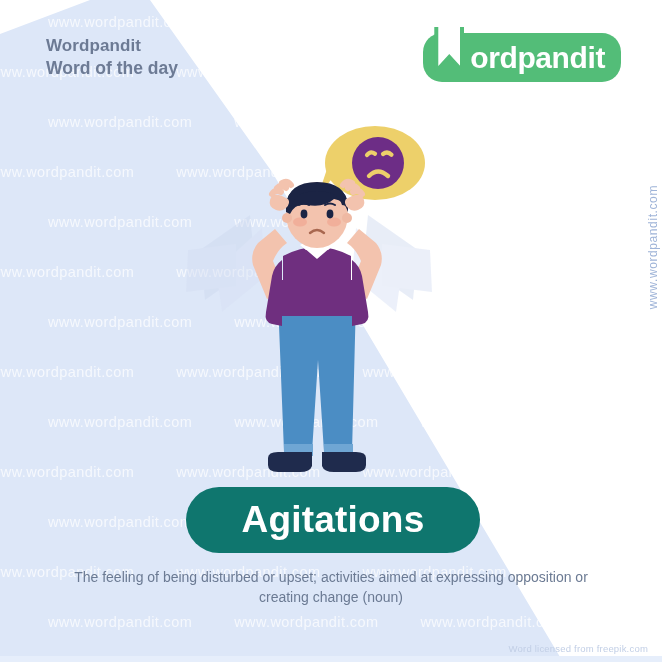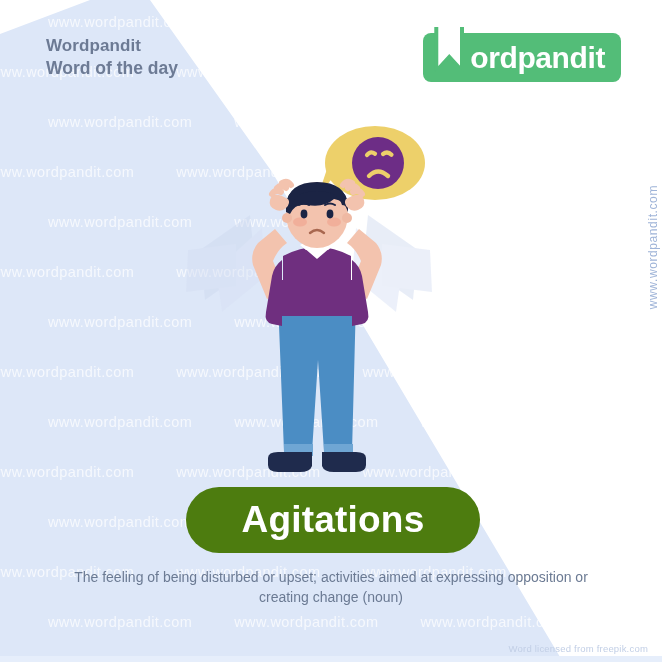--- a/index.html
+++ b/index.html
@@ -67,21 +67,21 @@
   }
   .brand-sub{
     font-size:17.5px;font-weight:bold;color:#6d7b95;margin-top:2px;line-height:1.2;
   }
 
   
   .logo{
     position:absolute;right:41px;top:33px;
     height:49px;
     background:#53bd78;
-    border-radius:8px;
+    border-radius:19px;
     display:flex;align-items:center;
     padding:0 16px 0 47px;
     box-sizing:border-box;
   }
   .logo-text{
     font-size:30px;font-weight:bold;color:#ffffff;
     letter-spacing:-.4px;line-height:1;
   }
   .logo-bookmark{
     position:absolute;left:11px;top:-6px;
@@ -96,21 +96,21 @@
     clip-path:polygon(0 0, 100% 0, 100% 100%, 50% 70%, 0 100%);
   }
 
   
   .illu{position:absolute;left:0;top:0;width:662px;height:662px;pointer-events:none;}
 
   
   .word-pill{
     position:absolute;left:186px;top:487px;
     width:294px;height:66px;
-    background:#4d7c0f;
+    background:#0f766e;
     border-radius:33px;
     display:flex;align-items:center;justify-content:center;
   }
   .word-pill span{
     font-size:37px;font-weight:bold;color:#ffffff;letter-spacing:.2px;
   }
 
   
   .definition{
     position:absolute;left:50px;right:50px;top:568px;

